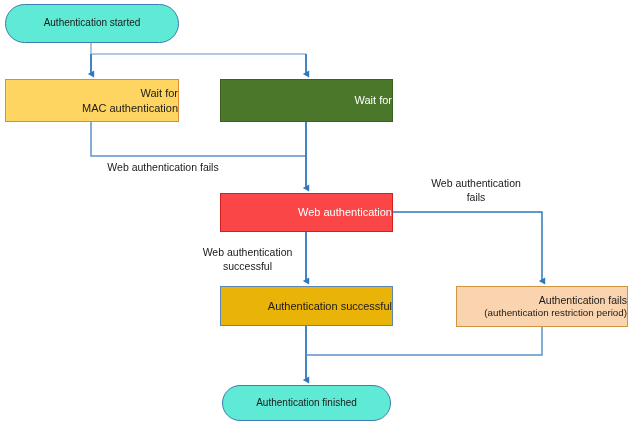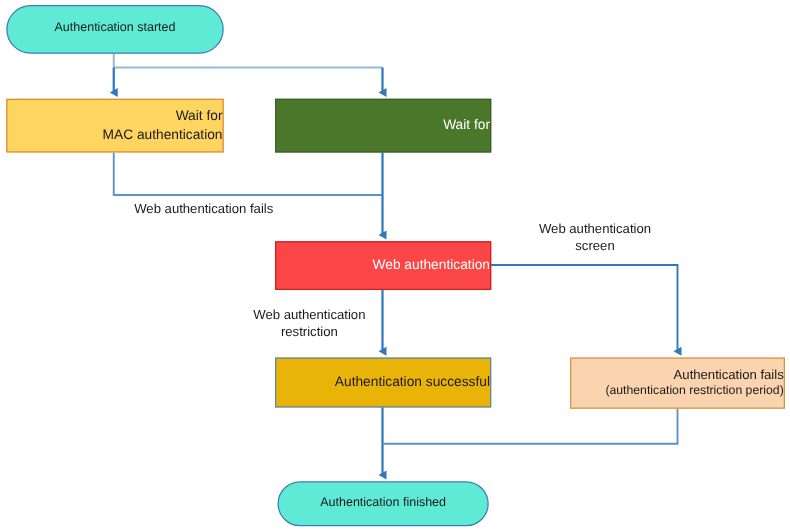--- a/index.html
+++ b/index.html
@@ -148,21 +148,21 @@
   <div class="node terminator" style="left:222px; top:385px; width:169px; height:36px;">
     <span>Authentication finished</span>
   </div>
 
   <div class="edge-label" style="left:84px; top:160px; width:158px;">
     <span>Web authentication fails</span>
   </div>
 
   <div class="edge-label" style="left:411px; top:176px; width:130px;">
     <span>Web authentication</span>
-    <span>screen</span>
+    <span>fails</span>
   </div>
 
   <div class="edge-label" style="left:185px; top:245px; width:125px;">
     <span>Web authentication</span>
-    <span>restriction</span>
+    <span>successful</span>
   </div>
 
 </div>
 
 </body></html>

